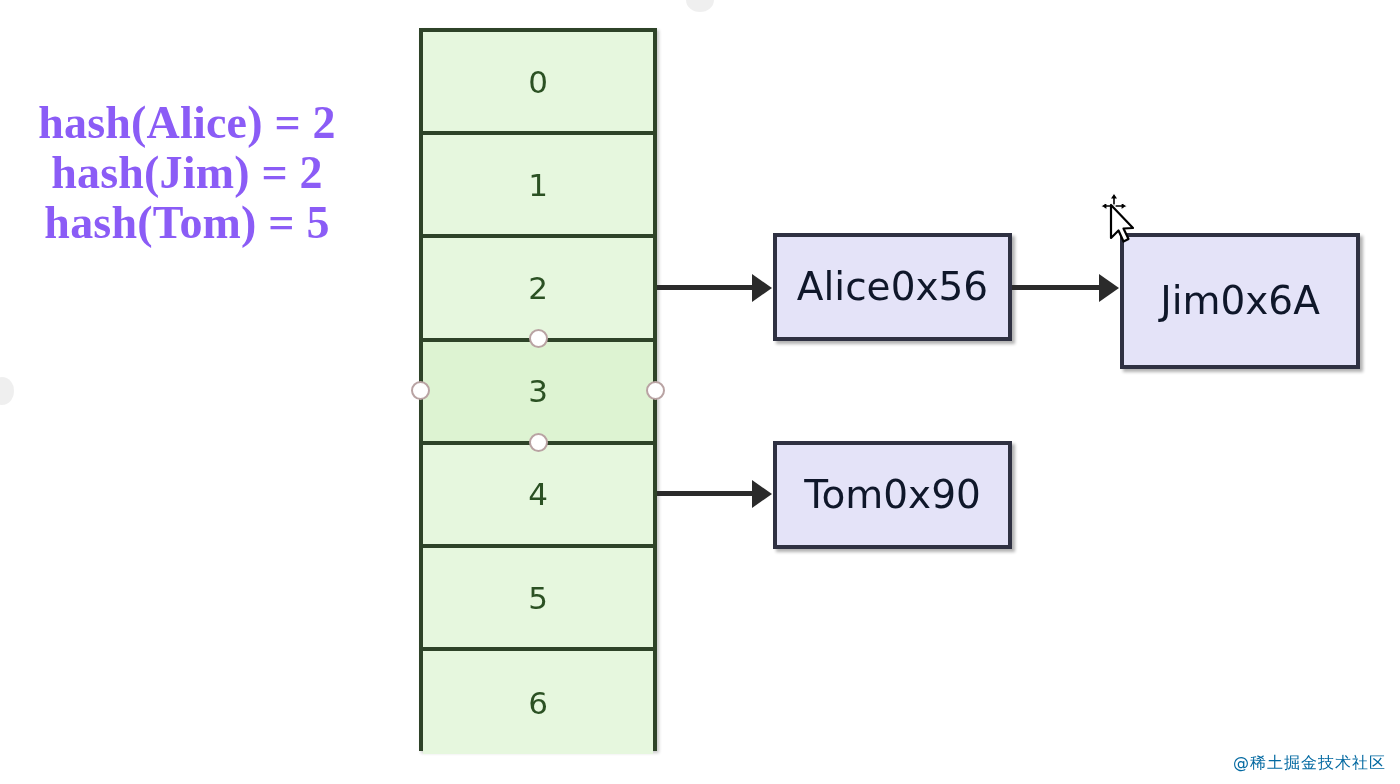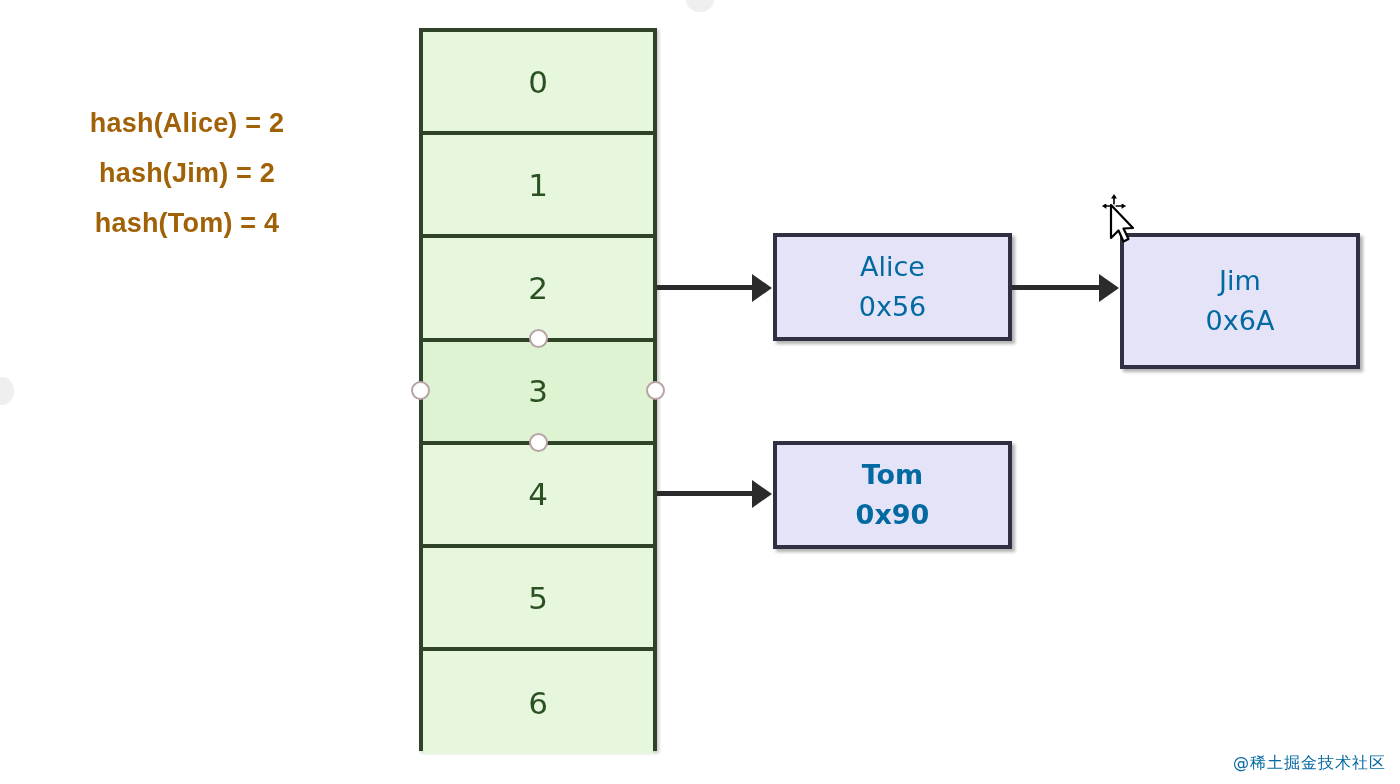--- a/index.html
+++ b/index.html
@@ -21,24 +21,24 @@
   
   .hash-legend {
     position: absolute;
     left: 22px;
     top: 98px;
     width: 330px;
     text-align: center;
     user-select: none;
   }
   .hash-line {
-    font-family: Liberation Sans, sans-serif;
-    font-size: 27px;
+    font-family: Liberation Serif, serif;
+    font-size: 46px;
     font-weight: 700;
-    color: #a16207;
+    color: #8b5cf6;
     line-height: 50px;
     white-space: nowrap;
     letter-spacing: 0.2px;
   }
 
   
   .bucket-table {
     position: absolute;
     left: 419px;
     top: 28px;
@@ -87,33 +87,33 @@
   .handle-left   { left: 411px; top: 381px; }
   .handle-right  { left: 646px; top: 381px; }
 
   
   .node {
     position: absolute;
     box-sizing: border-box;
     background: #e4e3f8;
     border: 4px solid #2f3142;
     display: flex;
-    flex-direction: column;
+    flex-direction: row;
     align-items: center;
     justify-content: center;
-    color: #0369a1;
+    color: #0f172a;
     font-family: "DejaVu Sans", sans-serif;
-    font-size: 27px;
+    font-size: 39px;
     line-height: 40px;
     user-select: none;
     box-shadow: 3px 3px 3px rgba(0,0,0,0.3);
   }
   .node-alice { left: 773px; top: 233px; width: 239px; height: 108px; }
   .node-jim   { left: 1120px; top: 233px; width: 240px; height: 136px; }
-  .node-tom   { left: 773px; top: 441px; width: 239px; height: 108px; font-weight: bold; }
+  .node-tom   { left: 773px; top: 441px; width: 239px; height: 108px; }
   .node-name, .node-addr { display: block; }
 
   
   .arrow {
     position: absolute;
     height: 5px;
     background: #2b2b2b;
     z-index: 5;
   }
   .arrow::after {
@@ -169,21 +169,21 @@
 <body>
 
 <div id="stage">
 
   <div class="ghost-circle ghost-top"></div>
   <div class="ghost-circle ghost-left"></div>
 
   <div class="hash-legend">
     <div class="hash-line">hash(Alice) = 2</div>
     <div class="hash-line">hash(Jim) = 2</div>
-    <div class="hash-line">hash(Tom) = 4</div>
+    <div class="hash-line">hash(Tom) = 5</div>
   </div>
 
   <div class="bucket-table">
     <div class="bucket-cell">
       <span>0</span>
     </div>
     <div class="bucket-cell">
       <span>1</span>
     </div>
     <div class="bucket-cell">

